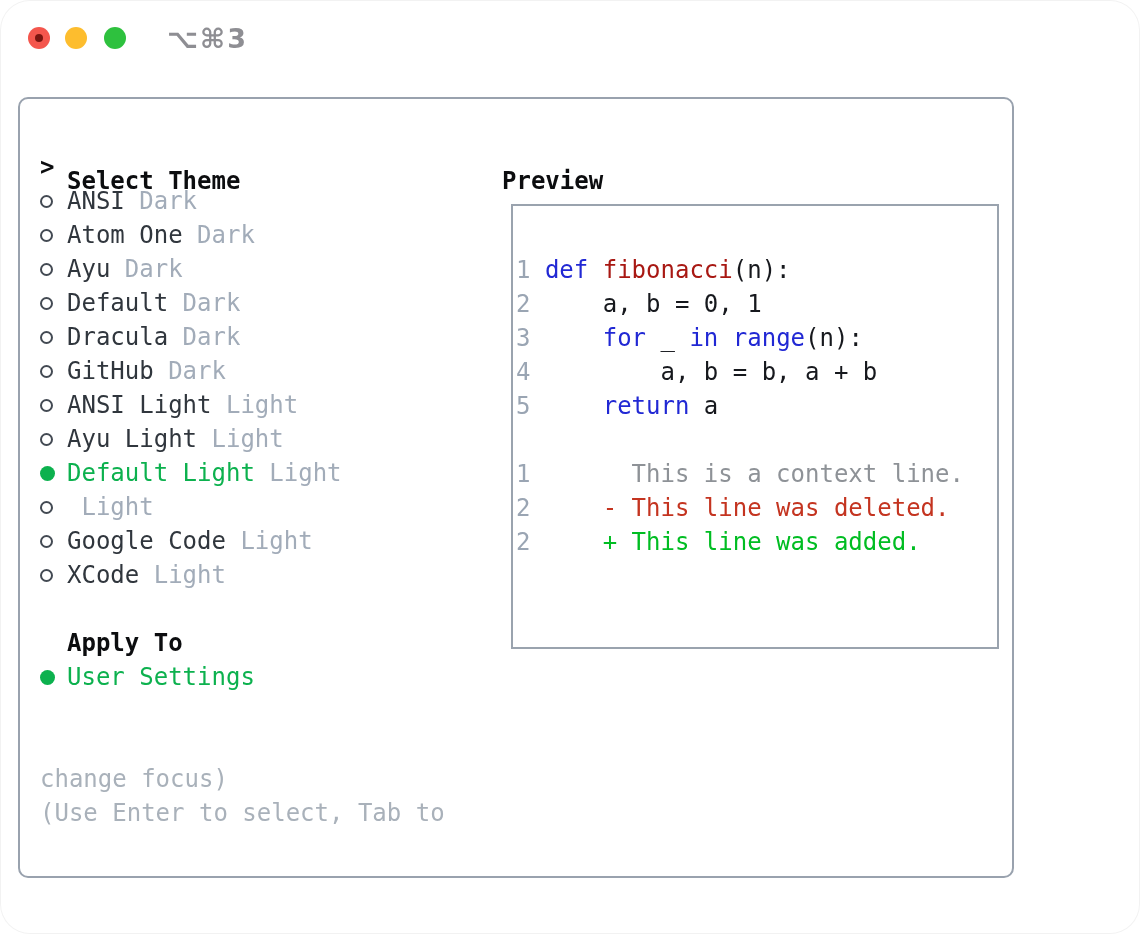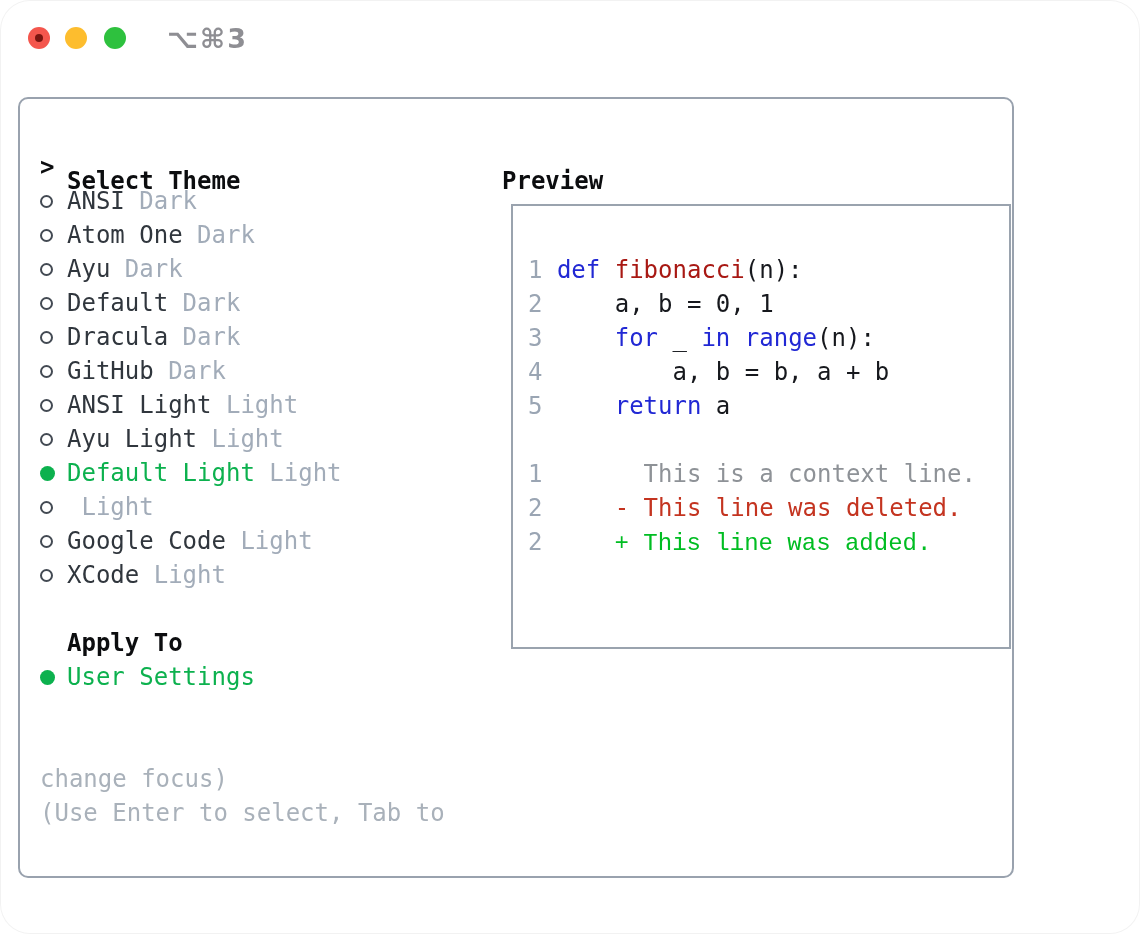--- a/index.html
+++ b/index.html
@@ -30,29 +30,29 @@
   .heading{font-weight:700;color:#0c0d0f;margin-top:27px;}
   .row.selected .nm{color:#0cb14e;}
   .tag{color:#a2acb9;margin-left:14.45px;}
   .spacer{height:34px;}
   .subheading{color:#0c0d0f;font-weight:700;}
   .hint{color:#a9b1ba;font-size:24px;line-height:34px;white-space:pre;}
   .hints{position:absolute;left:20px;top:663px;}
 
   .right-col-heading{position:absolute;left:482px;top:51px;}
   .preview-box{position:absolute;left:491px;top:105px;width:481px;height:394px;
-               border:2px solid #9aa3ae;background:#fff;padding:47px 0 0 15px;box-sizing:content-box;}
+               border:2px solid #9aa3ae;background:#fff;padding:47px 0 0 3px;box-sizing:content-box;}
   .cl{height:34px;font-size:24px;line-height:34px;white-space:pre;}
   .num{color:#9aa5b3;}
   .kw{color:#2128d4;}
   .fn{color:#a81813;}
   .pl{color:#16181d;}
   .ctx{color:#8e9297;}
   .del{color:#c43420;text-align:center;}
-  .add{color:#00bd22;font-family:Liberation Mono, monospace;}
+  .add{color:#00bd22;}
 </style>
 </head>
 <body>
 
 <div class="window">
 
   <span class="traffic tl-red">
       <span class="inner"></span>
     </span>
   <span class="traffic tl-yellow"></span>

